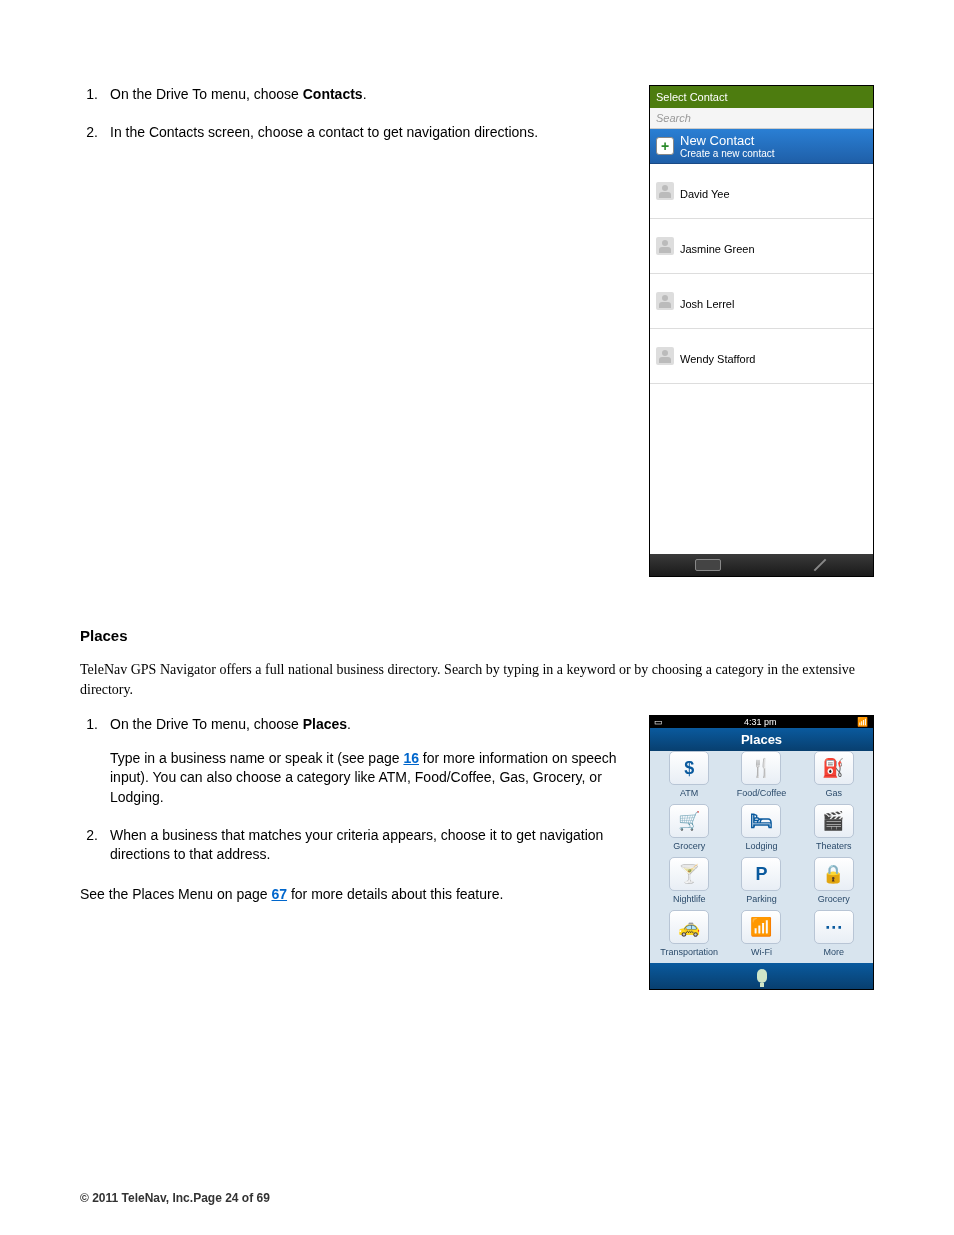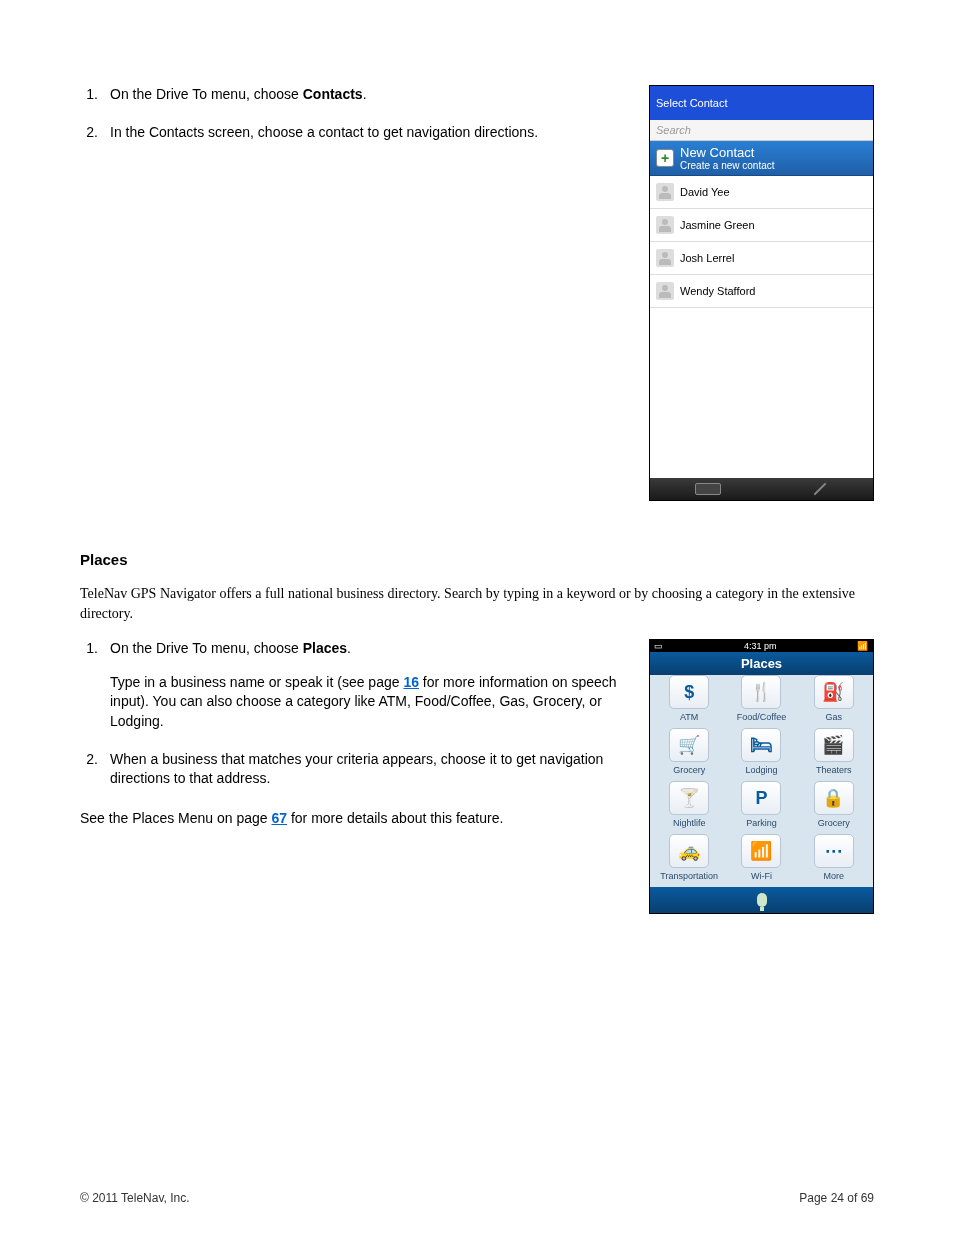--- a/index.html
+++ b/index.html
@@ -31,23 +31,23 @@
   a.pagelink { color: #0066cc; text-decoration: underline; font-weight: bold; }
 
   
   .phone-contact {
     width: 225px;
     border: 1px solid #000;
     background: #fff;
     font-size: 11px;
   }
   .pc-title {
-    background: #1d4ed8;
+    background: #4d7c0f;
     color: #fff;
-    padding: 11px 6px;
+    padding: 5px 6px;
     font-size: 11px;
   }
   .pc-search {
     border-bottom: 1px solid #ccc;
     padding: 4px 6px;
     color: #999;
     font-style: italic;
     background: #f5f5f5;
   }
   .pc-new {
@@ -66,23 +66,23 @@
     border-radius: 3px;
     display: flex; align-items: center; justify-content: center;
     color: #2a8a2a;
     font-weight: bold;
     font-size: 14px;
   }
   .pc-new .txt .t1 { font-size: 13px; }
   .pc-new .txt .t2 { font-size: 10px; }
   .pc-item {
     display: flex;
-    align-items: center;
+    align-items: flex-end;
     gap: 6px;
-    padding: 7px 6px;
+    padding: 18px 6px;
     border-bottom: 1px solid #ddd;
     background: #fff;
   }
   .pc-item .avatar {
     width: 18px; height: 18px;
     background: #ddd;
     border-radius: 2px;
     position: relative;
   }
   .pc-item .avatar::before {
@@ -211,23 +211,23 @@
     width:4px; height:4px;
     background:#cfe6c8;
   }
 
   .footer {
     position:absolute;
     bottom:30px;
     left:80px;
     right:80px;
     display:flex;
-    justify-content:space-between;
     font-size:12px;
     color:#333;
+    font-weight:bold;
   }
 
   .section2 { margin-top: 50px; }
   .row2 { display:flex; gap:20px; }
   .row2 .text-col { flex:1; }
   .row2 .shot-col { width:225px; }
 
   p.seealso { margin-top: 20px; line-height:1.4; }
 </style>
 </head>

